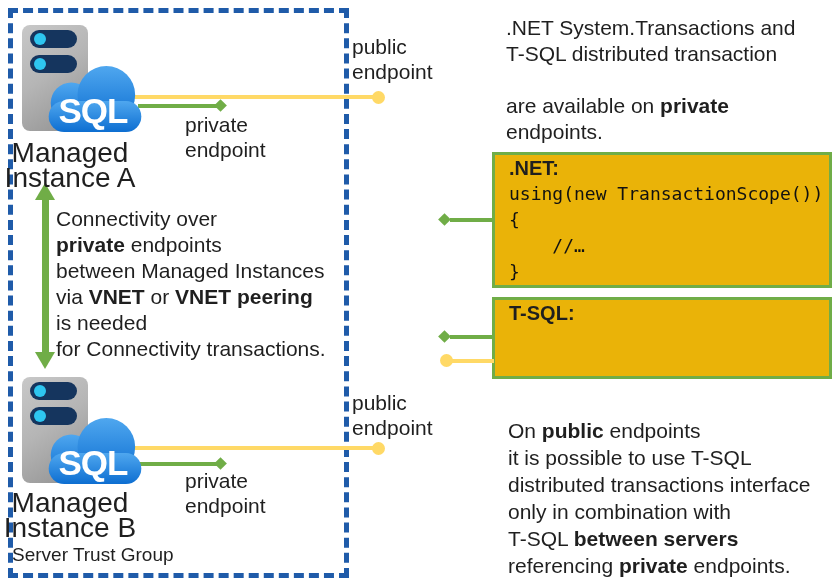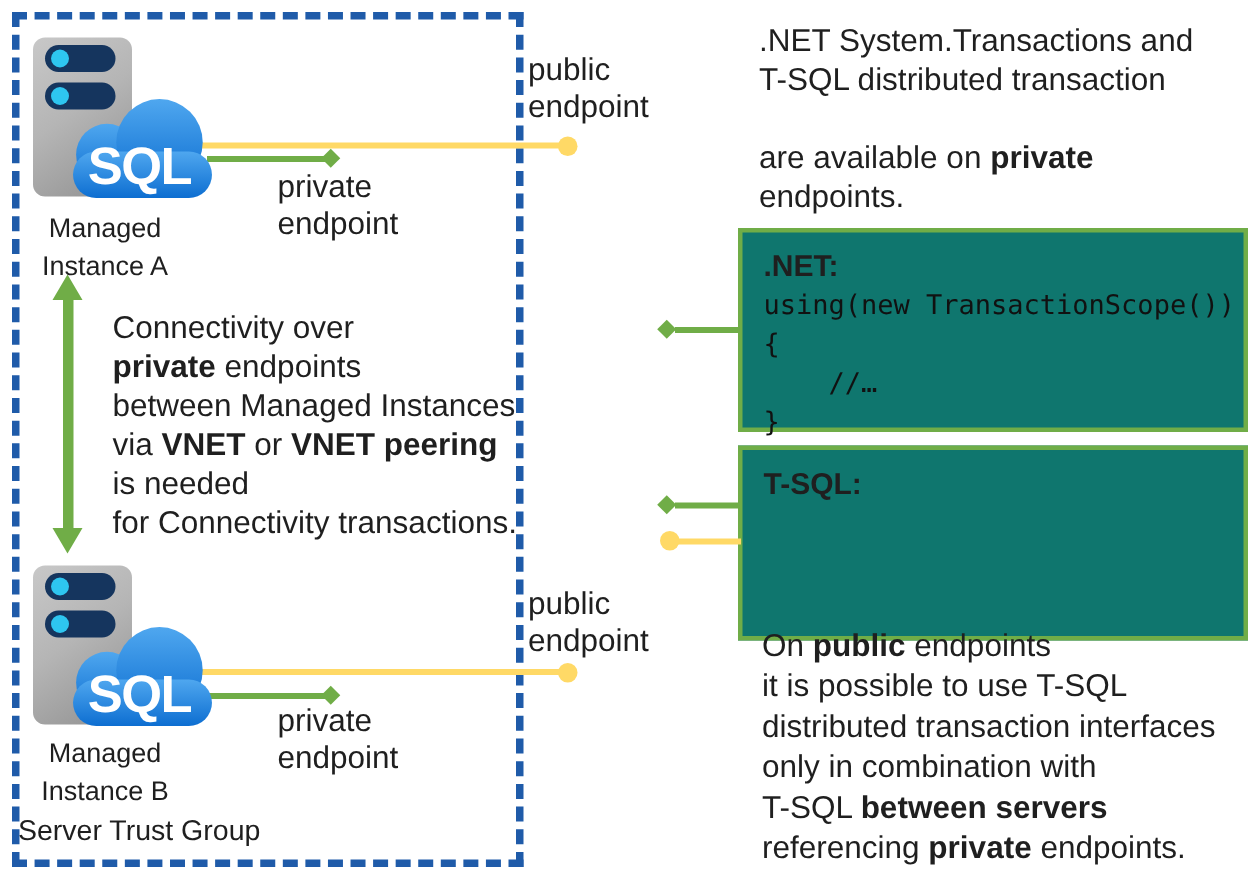--- a/index.html
+++ b/index.html
@@ -15,21 +15,21 @@
   .mi-icon{width:126px;height:114px;z-index:2;}
   .srv-body{position:absolute;left:2px;top:3px;width:66px;height:106px;border-radius:8px;
     background:linear-gradient(145deg,#c8c8c8 0%,#b5b5b5 45%,#8f8f8f 100%);}
   .srv-bar{position:absolute;left:10px;width:47px;height:18px;border-radius:9px;
     background:var(--server-bar);}
   .srv-bar .dot{position:absolute;left:4px;top:3px;width:12px;height:12px;border-radius:50%;
     background:var(--bar-dot);}
   .bar1{top:8px;} .bar2{top:33px;}
   .cloud{position:absolute;left:26px;top:42px;width:98px;height:70px;}
 
-  .mi-label{width:140px;text-align:center;font-size:18px;line-height:25px;z-index:2;}
+  .mi-label{width:140px;text-align:center;font-size:28px;line-height:25px;z-index:2;}
   .pre{white-space:pre-line;}
 
   
   .hline{height:4px;z-index:1;}
   .yellow{background:var(--yellow);}
   .green{background:var(--green);}
   .dot-end{width:13px;height:13px;border-radius:50%;background:var(--yellow);z-index:1;}
   .diamond{width:9px;height:9px;background:var(--green);transform:rotate(45deg);z-index:1;}
 
   .ep-label{font-size:21px;line-height:25px;z-index:3;}
@@ -37,26 +37,26 @@
   
   .varrow-line{left:42px;top:199px;width:7px;height:154px;background:var(--green);}
   .tri{width:0;height:0;border-left:10px solid transparent;border-right:10px solid transparent;}
   .tri-up{left:35px;top:183px;border-bottom:17px solid var(--green);}
   .tri-down{left:35px;top:352px;border-top:17px solid var(--green);}
 
   .note{font-size:21px;line-height:26px;}
   .note b{font-weight:700;}
 
   
-  .code-box{border:3px solid var(--green);background:#0f766e;padding:11px 0 0 14px;box-sizing:border-box;}
+  .code-box{border:3px solid var(--green);background:#eab308;padding:1px 0 0 14px;box-sizing:border-box;}
   .code-title{font-size:20px;font-weight:700;line-height:25px;}
   .code{font-family:"DejaVu Sans Mono","Liberation Mono",monospace;font-size:18px;
         line-height:26px;white-space:pre;color:#111;}
   .net-box{left:492px;top:152px;width:340px;height:136px;}
-  .tsql-box{left:492px;top:297px;width:340px;height:130px;}
+  .tsql-box{left:492px;top:297px;width:340px;height:82px;}
 
   .trust-label{left:12px;top:540px;font-size:19px;line-height:30px;z-index:2;}
 </style>
 </head>
 <body>
 
 <div id="stage">
 
   <svg width="0" height="0" style="position:absolute" aria-hidden="true">
     <defs>
@@ -94,21 +94,21 @@
   <div class="abs hline green" style="left:138px;top:104px;width:80px;"></div>
   <div class="abs diamond" style="left:216px;top:101px;"></div>
   <div class="abs ep-label pre" style="left:352px;top:34px;">public
 endpoint</div>
   <div class="abs ep-label pre" style="left:185px;top:112px;">private
 endpoint</div>
 
   <div class="abs varrow-line"></div>
   <div class="abs tri tri-up"></div>
   <div class="abs tri tri-down"></div>
-  <div class="abs note" style="left:75px;top:206px;width:280px;"><span>Connectivity over</span><br><b>private</b><span> endpoints</span><br><span>between Managed Instances</span><br><span>via </span><b>VNET</b><span> or </span><b>VNET peering</b><br><span>is needed</span><br><span>for Connectivity transactions.</span></div>
+  <div class="abs note" style="left:56px;top:206px;width:280px;"><span>Connectivity over</span><br><b>private</b><span> endpoints</span><br><span>between Managed Instances</span><br><span>via </span><b>VNET</b><span> or </span><b>VNET peering</b><br><span>is needed</span><br><span>for Connectivity transactions.</span></div>
 
   <div class="abs mi-icon" style="left:20px;top:374px;">
     <div class="srv-body"></div>
     <div class="srv-bar bar1">
         <div class="dot"></div>
       </div>
     <div class="srv-bar bar2">
         <div class="dot"></div>
       </div>
     <svg class="cloud" viewBox="0 0 94 68">
@@ -147,15 +147,15 @@
   </div>
 
   <div class="abs hline green" style="left:450px;top:335px;width:44px;"></div>
   <div class="abs diamond" style="left:440px;top:332px;"></div>
   <div class="abs hline yellow" style="left:452px;top:359px;width:42px;"></div>
   <div class="abs dot-end" style="left:440px;top:354px;"></div>
   <div class="abs code-box tsql-box">
     <div class="code-title">T-SQL:</div>
   </div>
 
-  <div class="abs note" style="left:508px;top:417px;width:325px;line-height:27px;"><span>On </span><b>public</b><span> endpoints</span><br><span>it is possible to use T-SQL</span><br><span>distributed transaction interfaces</span><br><span>only in combination with</span><br><span>T-SQL </span><b>between servers</b><br><span>referencing </span><b>private</b><span> endpoints.</span></div>
+  <div class="abs note" style="left:508px;top:417px;width:325px;line-height:27px;"><span>On </span><b>public</b><span> endpoints</span><br><span>it is possible to use T-SQL</span><br><span>distributed transactions interface</span><br><span>only in combination with</span><br><span>T-SQL </span><b>between servers</b><br><span>referencing </span><b>private</b><span> endpoints.</span></div>
 
 </div>
 
 </body></html>

